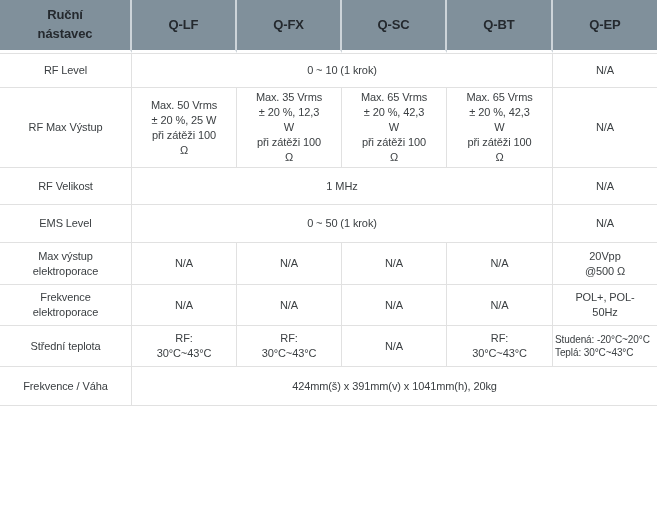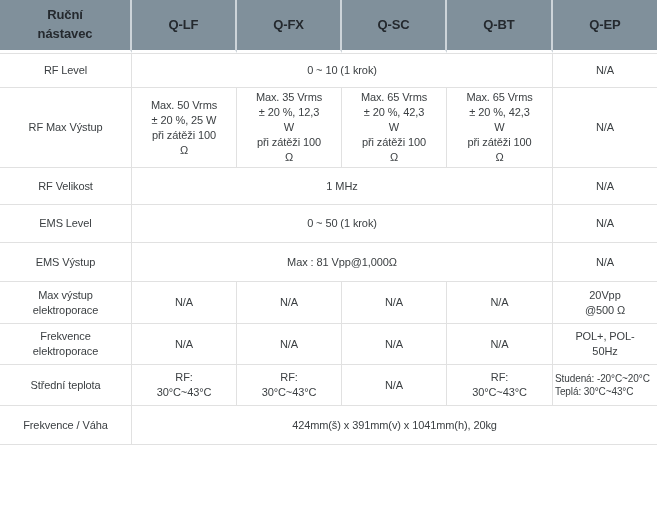--- a/index.html
+++ b/index.html
@@ -103,25 +103,20 @@
       <tr class="h37">
         <th scope="row">RF Velikost</th>
         <td colspan="4">1 MHz</td>
         <td>N/A</td>
       </tr>
       <tr class="h38">
         <th scope="row">EMS Level</th>
         <td colspan="4">0 ~ 50 (1 krok)</td>
         <td>N/A</td>
       </tr>
-      <tr class="h39">
-        <th scope="row">EMS Výstup</th>
-        <td colspan="4">Max : 81 Vpp@1,000Ω</td>
-        <td>N/A</td>
-      </tr>
       <tr class="h42">
         <th scope="row">Max výstup elektroporace</th>
         <td>N/A</td>
         <td>N/A</td>
         <td>N/A</td>
         <td>N/A</td>
         <td>20Vpp
 @500 Ω</td>
       </tr>
       <tr class="h41">

